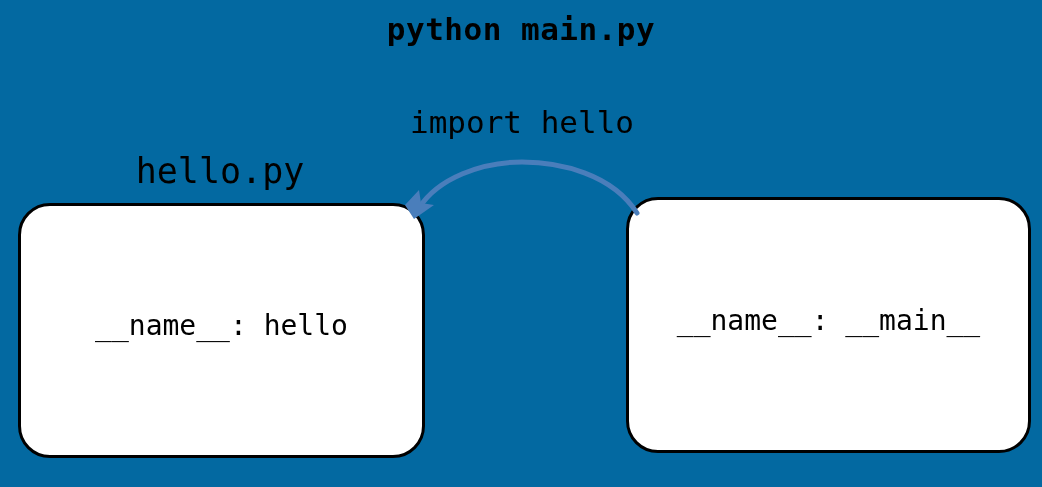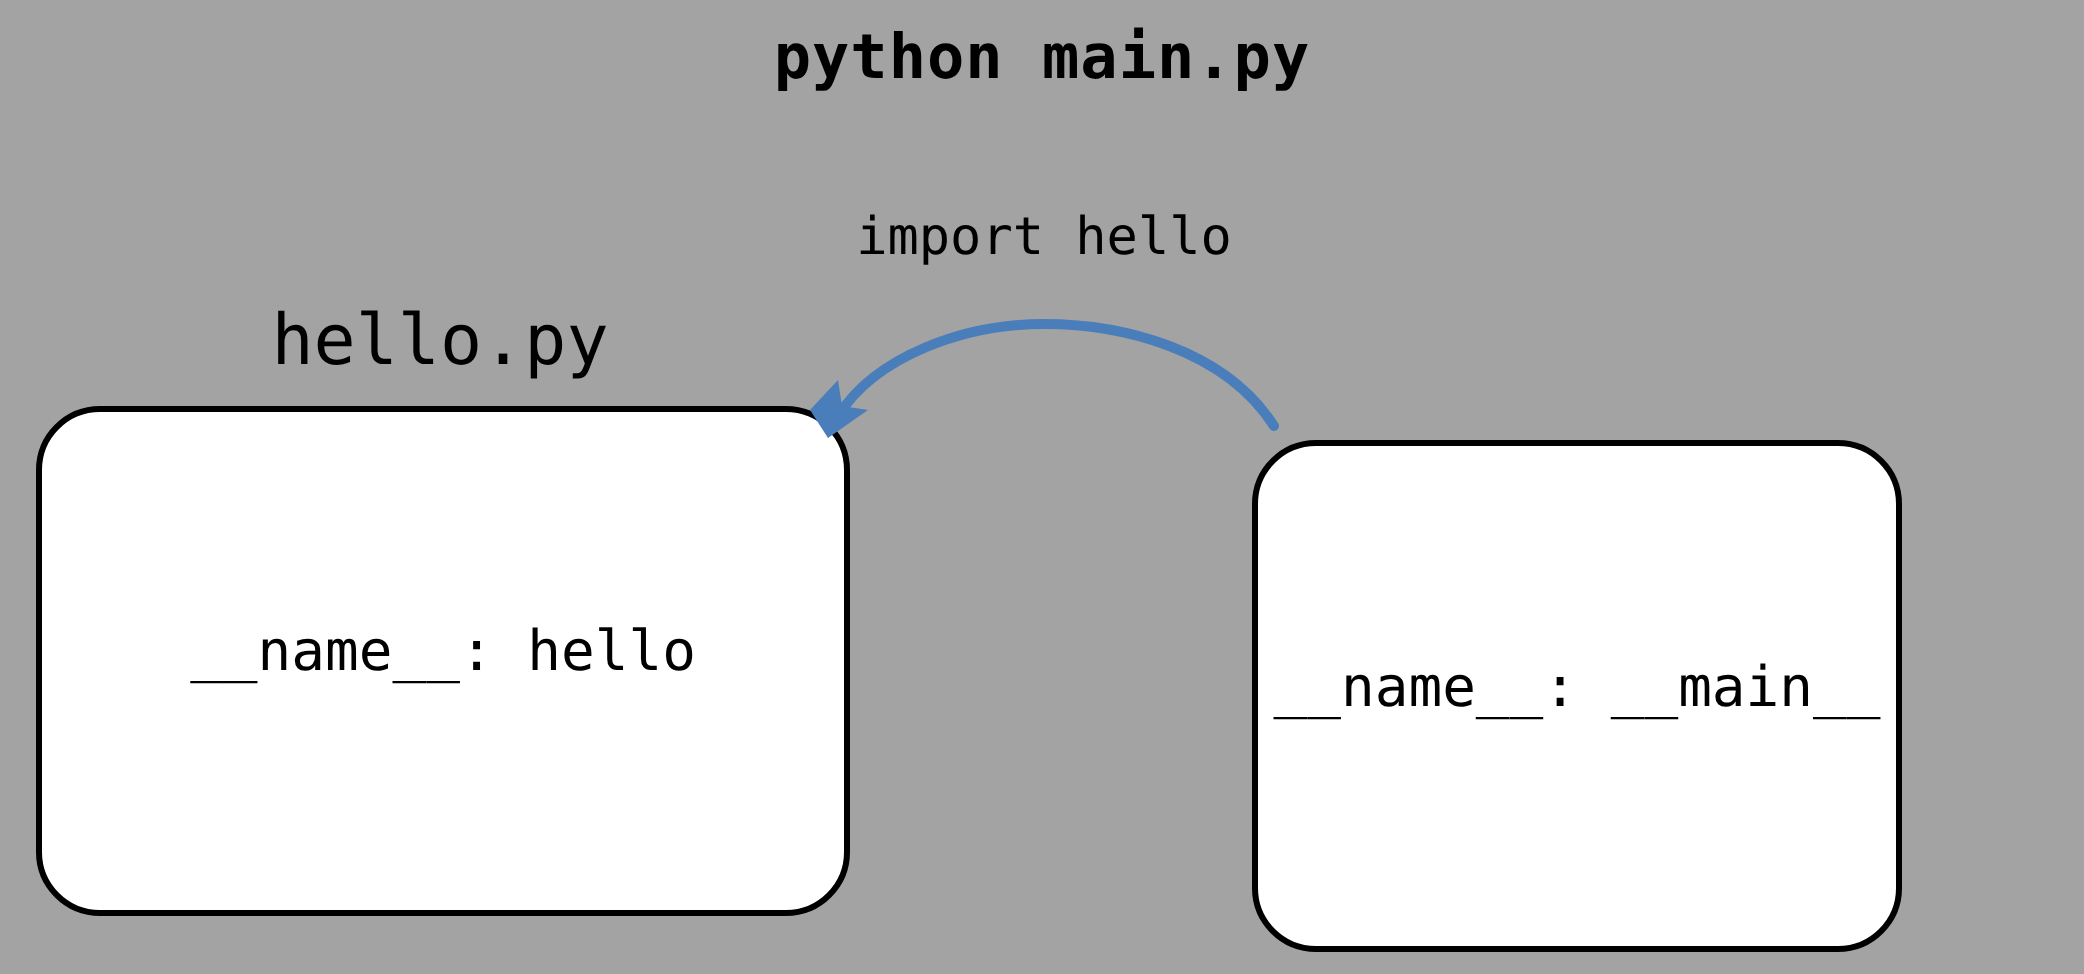--- a/index.html
+++ b/index.html
@@ -4,21 +4,21 @@
 <style>
   html, body {
     margin: 0;
     padding: 0;
     background: #ffffff;
   }
   #canvas {
     position: relative;
     width: 1042px;
     height: 487px;
-    background: #a3a3a3;
+    background: #0369a1;
     overflow: hidden;
     font-family: "DejaVu Sans Mono", "Liberation Mono", monospace;
     color: #000000;
   }
 
   
   .title {
     position: absolute;
     left: 0;
     top: 12px;
@@ -31,21 +31,21 @@
     white-space: pre;
   }
 
   
   .edge-label {
     position: absolute;
     left: 372px;
     top: 105px;
     width: 300px;
     text-align: center;
-    font-size: 26px;
+    font-size: 31px;
     font-weight: normal;
     line-height: 1.1;
     white-space: pre;
   }
 
   
   .node-caption {
     position: absolute;
     font-size: 35px;
     font-weight: normal;
@@ -61,21 +61,21 @@
     position: absolute;
     box-sizing: border-box;
     border: 3px solid #000000;
     border-radius: 32px;
     background: #ffffff;
     display: flex;
     align-items: center;
     justify-content: center;
   }
   .box-left  { left: 18px;  top: 203px; width: 407px; height: 255px; }
-  .box-right { left: 626px; top: 220px; width: 325px; height: 256px; }
+  .box-right { left: 626px; top: 197px; width: 405px; height: 256px; }
 
   .node-text {
     font-size: 28px;
     font-weight: normal;
     line-height: 1.1;
     white-space: pre;
     text-align: right;
     position: relative;
     top: -4px;
   }

